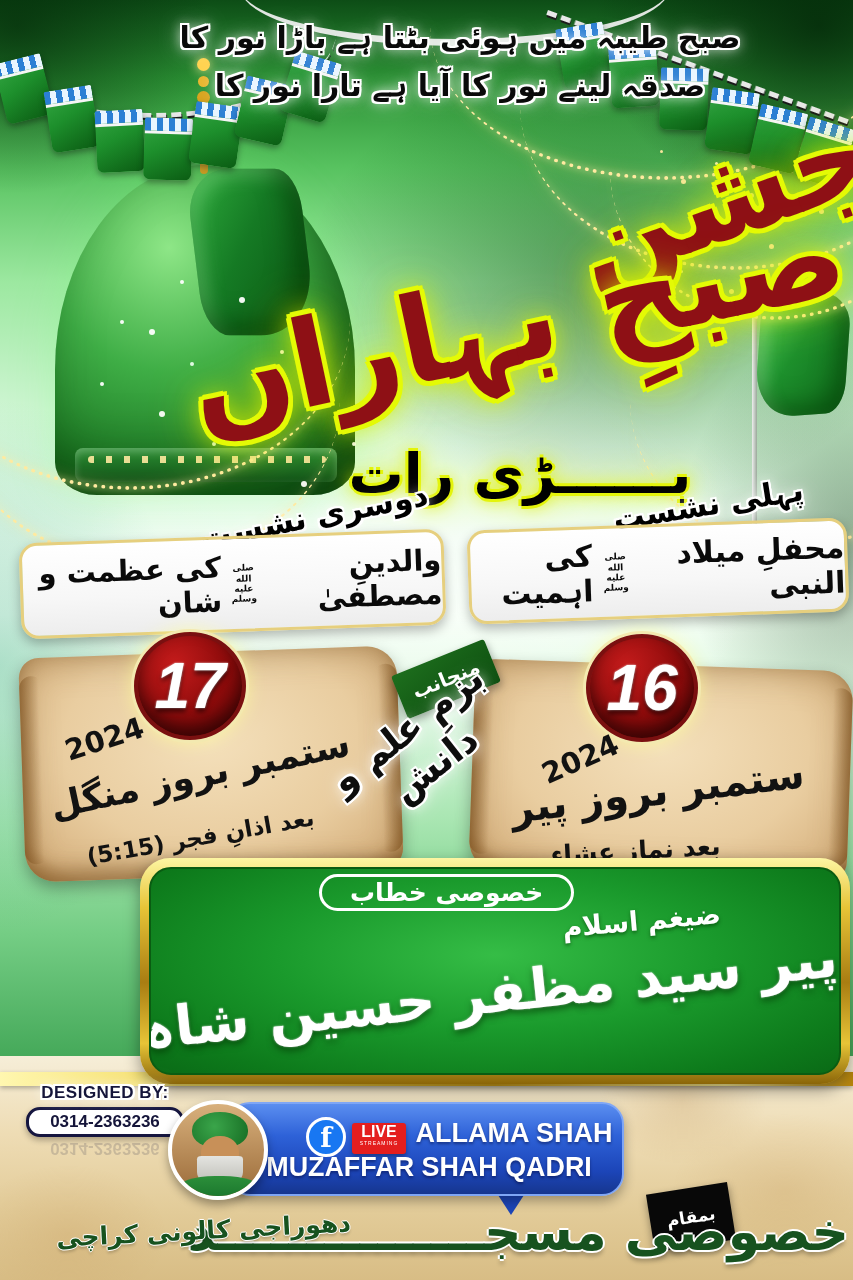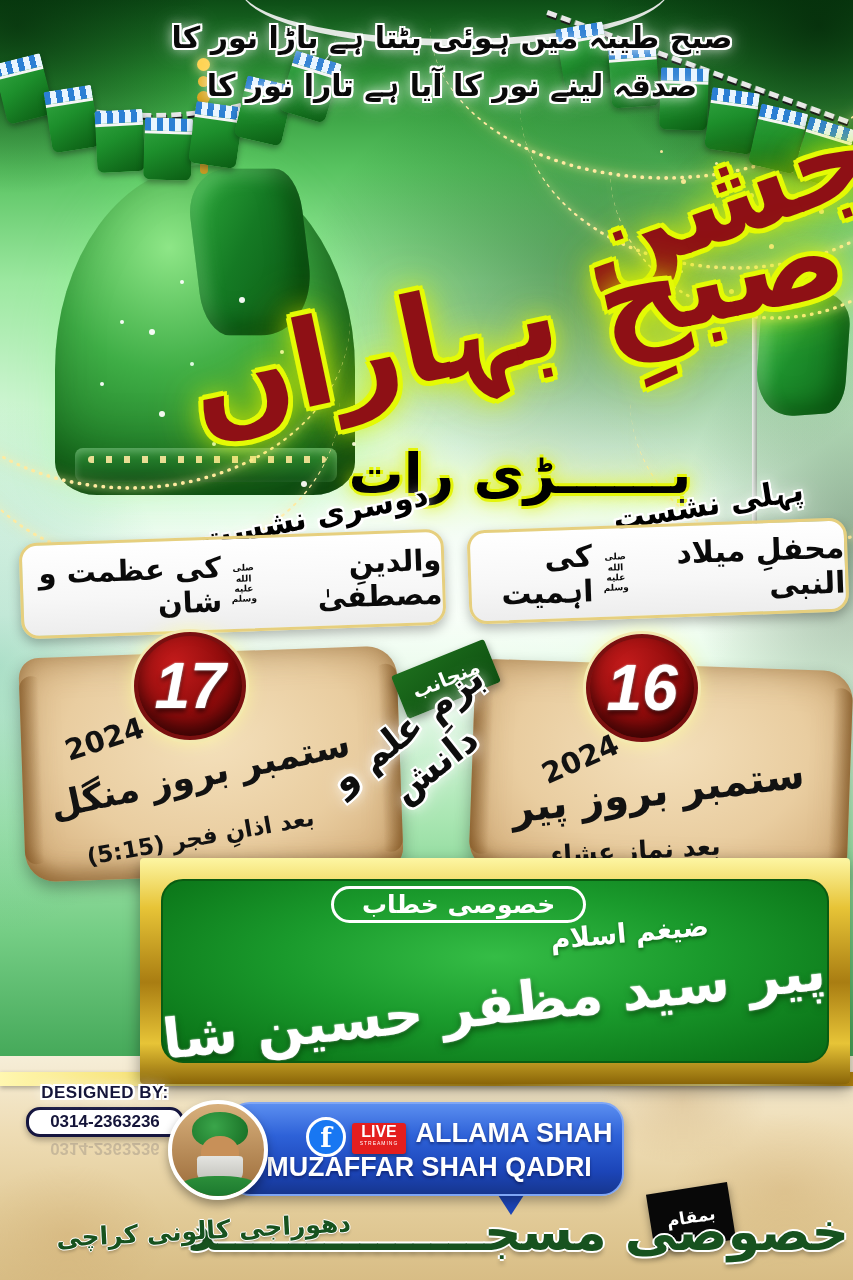--- a/index.html
+++ b/index.html
@@ -50,21 +50,21 @@
     border-radius:50% 50% 14% 14% / 62% 62% 10% 10%;
     box-shadow:inset -20px -30px 60px rgba(0,40,0,.5), 0 0 46px rgba(130,255,130,.3); }
   .dome-band { left:75px; top:448px; width:262px; height:34px; background:linear-gradient(#2c8f33,#115217); border-radius:8px; box-shadow:inset 0 4px 8px rgba(255,255,255,.25); }
   .dome-dots { left:88px; top:456px; width:238px; height:7px; background:repeating-linear-gradient(90deg,#ffe9a0 0 6px,transparent 6px 18px); border-radius:4px; opacity:.9; }
   .finial { left:200px; top:98px; width:8px; height:76px; background:linear-gradient(#ffe9a0,#c89a20); border-radius:4px; }
   .finial-balls { left:197px; top:58px; width:13px; height:13px; border-radius:50%; background:#ffd34d; box-shadow:0 17px 0 -1px #e8b62e, 0 33px 0 0 #d8a41e, 0 0 12px #fff0a0; }
   .side-flag2 { left:195px; top:168px; width:112px; height:168px; background:linear-gradient(120deg,#2fae3e 0%,#157a24 45%,#0a5212 100%); border-radius:40% 20% 50% 22% / 30% 25% 42% 25%; transform:rotate(-7deg) skewY(7deg); box-shadow:inset -12px -12px 26px rgba(0,50,0,.55), inset 8px 8px 18px rgba(180,255,180,.3); }
   .flag-pole { left:752px; top:285px; width:5px; height:285px; background:linear-gradient(90deg,#eee,#9aa89a); border-radius:3px; }
   .side-flag { left:758px; top:293px; width:90px; height:122px; background:linear-gradient(120deg,#49c957 0%,#1d8f2c 45%,#0f6b1a 100%); border-radius:10% 40% 20% 45% / 20% 30% 25% 40%; transform:skewY(-8deg) rotate(4deg); box-shadow:inset -10px -10px 24px rgba(0,50,0,.5), inset 8px 8px 16px rgba(185,255,185,.35); }
   
-  .couplet { left:162px; top:14px; width:580px; text-align:center; font-size:30px; font-weight:bold; color:#0a0a0a; line-height:1.6; }
+  .couplet { left:170px; top:14px; width:580px; text-align:center; font-size:30px; font-weight:bold; color:#0a0a0a; line-height:1.6; }
   
   .glow { color:#8e1015;
     text-shadow:5px 0 0 #e4fa05,-5px 0 0 #e4fa05,0 5px 0 #e4fa05,0 -5px 0 #e4fa05,4px 4px 0 #e4fa05,-4px -4px 0 #e4fa05,4px -4px 0 #e4fa05,-4px 4px 0 #e4fa05,0 0 26px #d8f000,0 0 50px rgba(216,240,0,.85); }
   .title-jashn { left:568px; top:128px; font-size:118px; font-weight:bold; transform:rotate(-20deg); white-space:nowrap; }
   .title-subh  { left:190px; top:250px; width:660px; text-align:center; font-size:120px; font-weight:bold; transform:rotate(-12deg); white-space:nowrap; }
   .subtitle { left:260px; top:442px; width:520px; text-align:center; font-size:55px; font-weight:bold; color:#000;
     text-shadow:3px 0 0 #e4f40a,-3px 0 0 #e4f40a,0 3px 0 #e4f40a,0 -3px 0 #e4f40a,0 0 16px #dff000,0 0 34px #dff000; }
   
   .session-label { font-size:31px; font-weight:bold; color:#000; white-space:nowrap; }
   .label-first  { left:612px; top:486px; transform:rotate(-9deg); }
@@ -89,21 +89,21 @@
   .date-16 { left:470px; top:768px; width:375px; font-size:40px; transform:rotate(-7deg); }
   .time-16 { left:518px; top:836px; width:235px; font-size:25px; transform:rotate(-3deg); }
   .year-17 { left:64px;  top:722px; font-size:29px; transform:rotate(-18deg); }
   .date-17 { left:15px;  top:754px; width:370px; font-size:36px; transform:rotate(-12deg); }
   .time-17 { left:58px;  top:824px; width:285px; font-size:23px; transform:rotate(-10deg); }
   
   .org-ribbon { left:396px; top:656px; width:100px; height:46px; background:linear-gradient(160deg,#1d6e1d,#0d4d0f); transform:rotate(-22deg); color:#fff; font-size:20px; font-weight:bold; display:flex; align-items:center; justify-content:center; border-radius:3px; box-shadow:0 4px 8px rgba(0,0,0,.35); }
   .org-name { left:326px; top:702px; width:190px; font-size:37px; font-weight:bold; color:#0d0d0d; text-align:center; line-height:1.22; transform:rotate(-38deg); }
   
   .gold-strip { left:0; top:1072px; width:853px; height:14px; background:linear-gradient(90deg,#fff7b0,#f0d44a 28%,#c89a18 58%,#f7e98e 85%,#b8860b 100%); box-shadow:0 2px 5px rgba(0,0,0,.3); }
-  .speaker-banner { left:140px; top:858px; width:710px; height:226px; border-radius:4px; padding:21px;
+  .speaker-banner { left:140px; top:858px; width:710px; height:226px; border-radius:30px; padding:9px;
     background:linear-gradient(180deg,#fdf6a3 0%,#e7c437 22%,#a97d12 55%,#e7c437 82%,#8a6508 100%); box-shadow:0 6px 16px rgba(0,0,0,.38); }
   .speaker-inner { position:relative; width:100%; height:100%; border-radius:22px; border:2px solid #0a5c12; overflow:hidden;
     background:radial-gradient(ellipse at 50% 42%, #35bd46 0%, #1a9a2c 45%, #0d7a1b 82%, #0a6a16 100%); }
   .special-pill { position:absolute; top:5px; left:168px; border:3px solid #fff; border-radius:24px; padding:1px 28px; color:#fff; font-size:25px; font-weight:bold; }
   .speaker-prefix { position:absolute; top:36px; right:118px; color:#fff; font-size:27px; font-weight:bold; transform:rotate(-5deg); text-shadow:0 2px 4px rgba(0,55,0,.6); }
   .speaker-name { position:absolute; top:92px; left:0; width:100%; text-align:center; color:#fff; font-size:55px; font-weight:bold; white-space:nowrap; transform:rotate(-6deg); text-shadow:0 4px 7px rgba(0,50,0,.6), 0 0 2px #fff; }
   
   .footer-bg { left:0; top:1056px; width:853px; height:224px;
     background:linear-gradient(180deg,#f6eed8 0%,#eedcb4 35%,#e2cb98 70%,#d8bd85 100%); }
   .footer-arches { left:0; top:1056px; width:853px; height:224px; opacity:.25;

